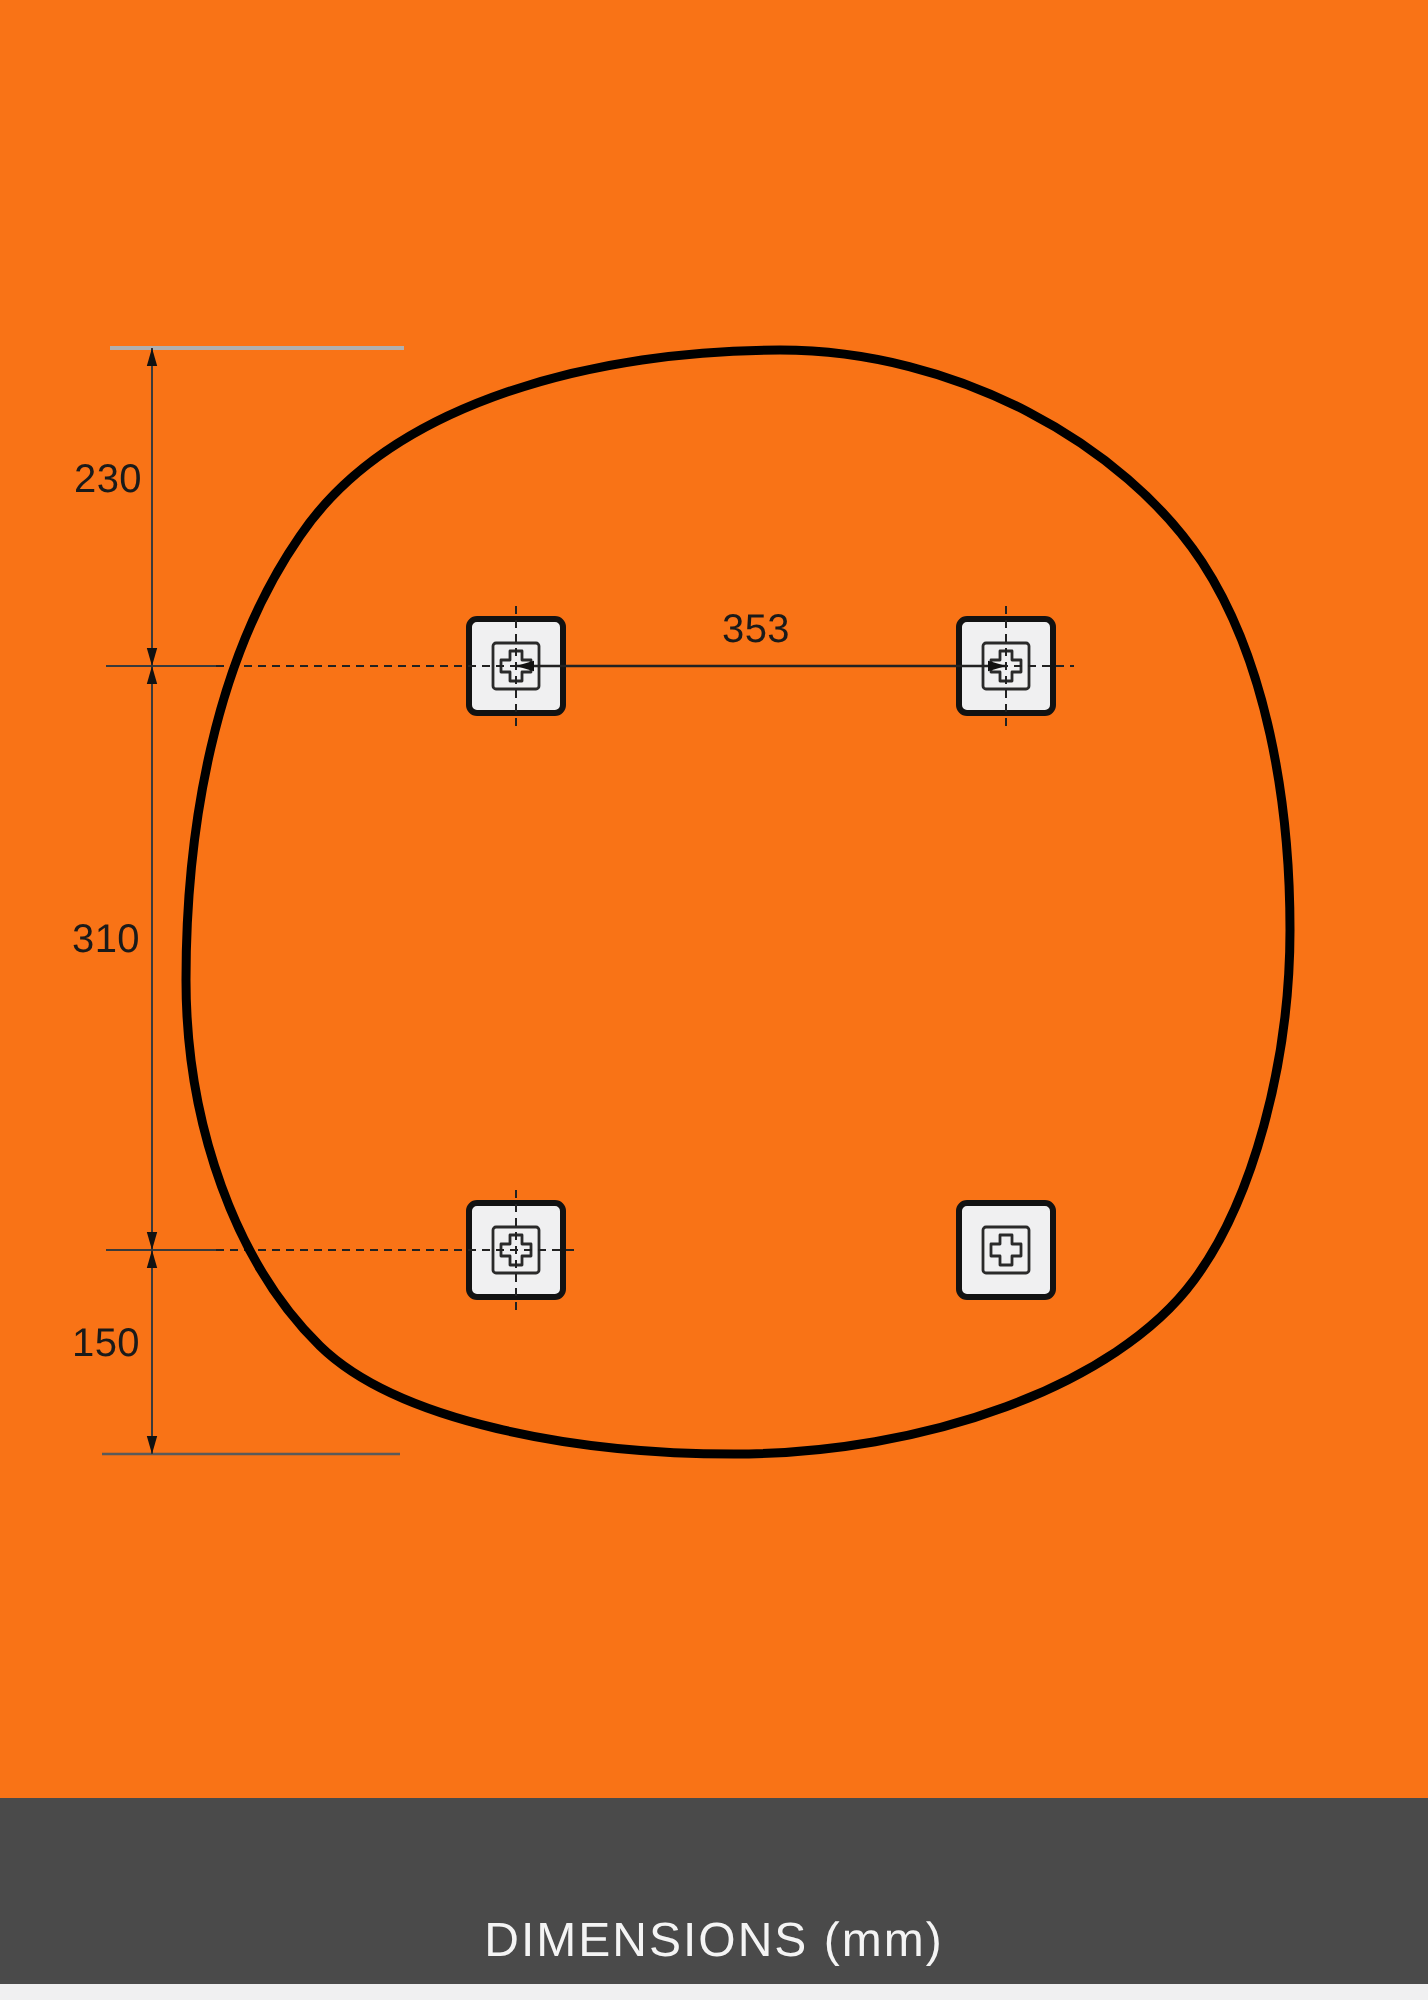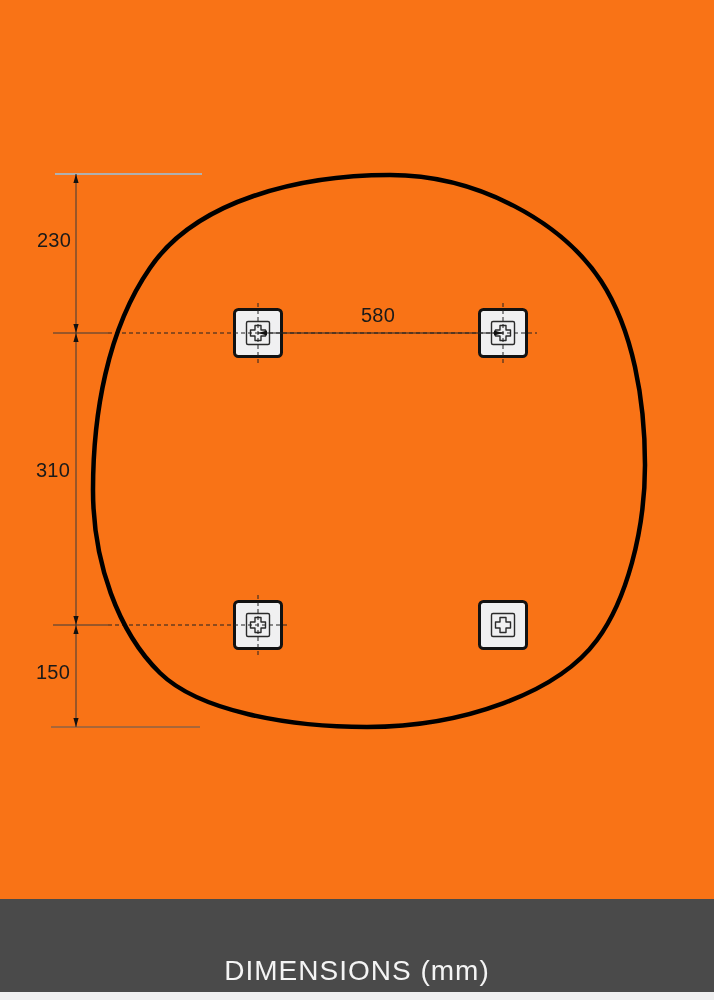--- a/index.html
+++ b/index.html
@@ -36,21 +36,21 @@
     top: 899px;
     width: 714px;
     height: 101px;
     background: #4a4a4a;
     display: flex;
     align-items: center;
     justify-content: center;
   }
   .footer-bar .footer-text {
     color: #f4f4f4;
-    font-size: 28px;
+    font-size: 24px;
     font-weight: 400;
     letter-spacing: 1px;
     margin-top: 43px;
   }
 </style>
 </head>
 <body>
 
 <div class="stage">
 
@@ -105,19 +105,19 @@
              C 288 727 199 711 160 673
              C 118 632 93 562 93 490 Z" fill="none" stroke="#000" stroke-width="4.5" stroke-linecap="round"></path>
   </svg>
 
   <div class="dim-label" style="left:28px; top:228px;">230</div>
 
   <div class="dim-label" style="left:27px; top:458px;">310</div>
 
   <div class="dim-label" style="left:27px; top:660px;">150</div>
 
-  <div class="dim-label" style="left:352px; top:303px;">580</div>
+  <div class="dim-label" style="left:352px; top:303px;">353</div>
 
   <div class="footer-bar">
     <span class="footer-text">DIMENSIONS (mm)</span>
   </div>
 
 </div>
 
 </body></html>

